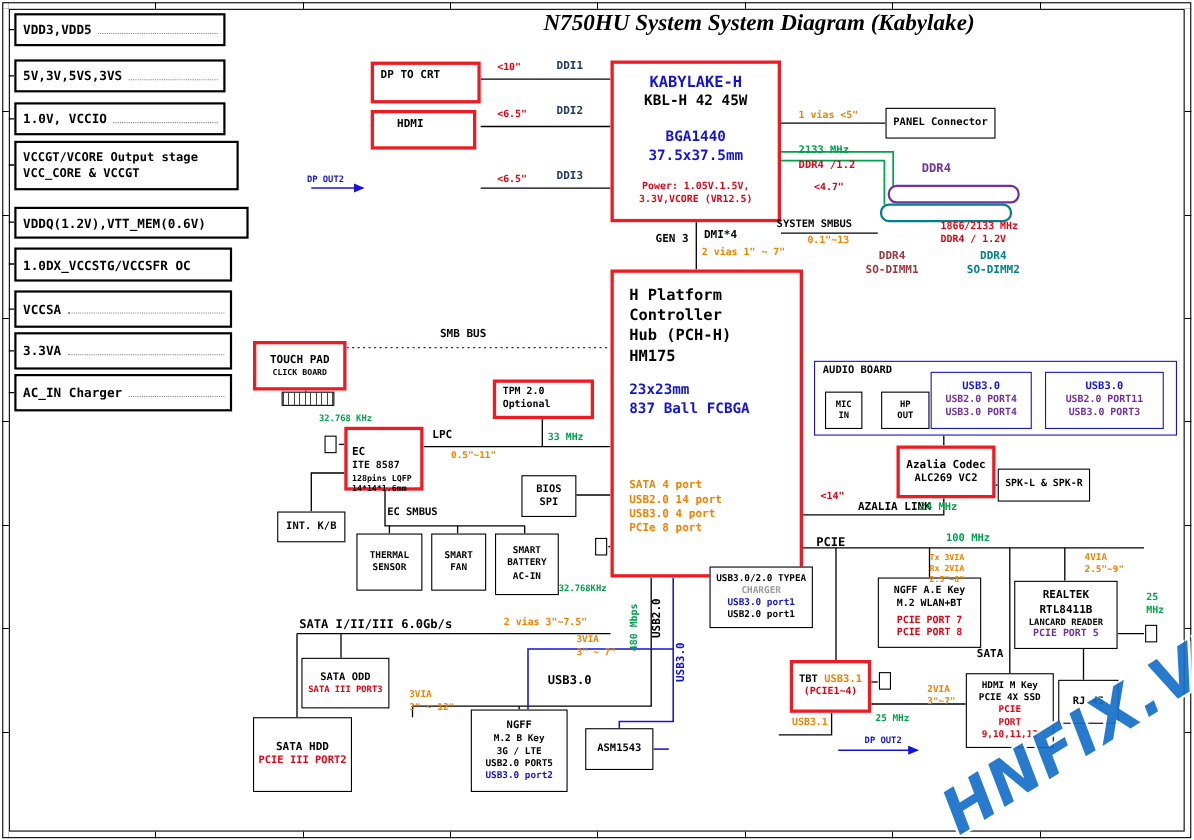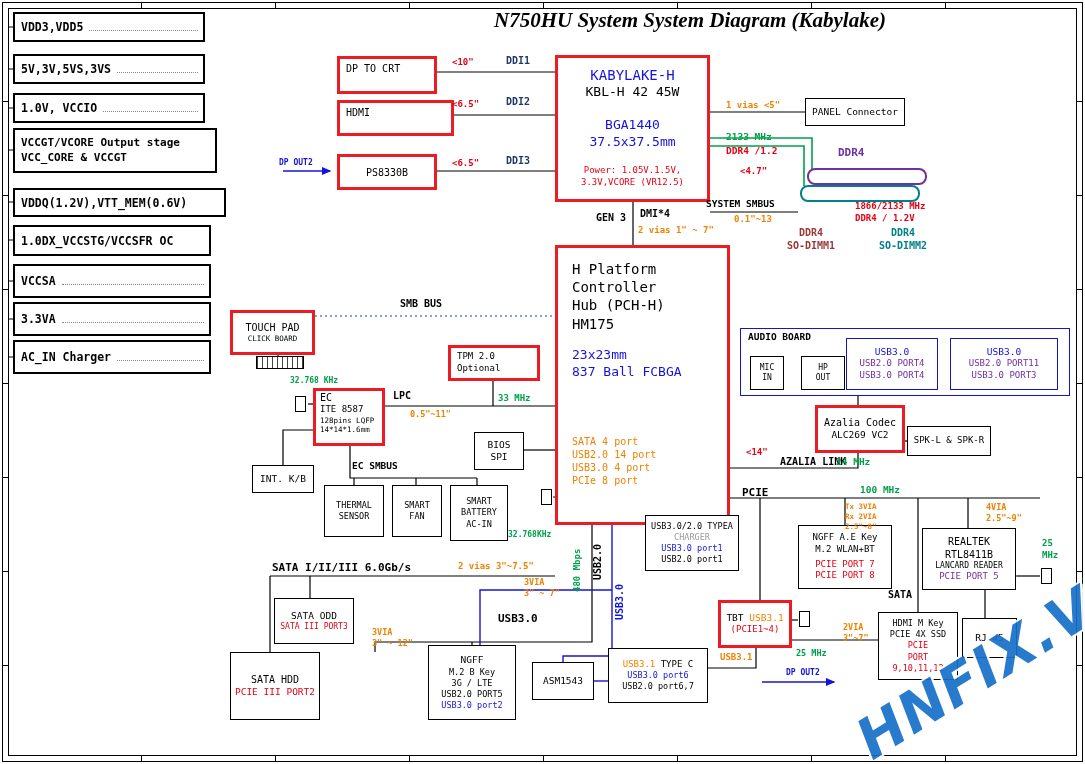--- a/index.html
+++ b/index.html
@@ -4,21 +4,21 @@
 <style>
   *{margin:0;padding:0;box-sizing:border-box}
   html,body{background:#fff}
   body{font-family:"DejaVu Sans Mono","Liberation Mono",monospace}
   #sheet{position:relative;width:1085px;height:764px;background:#fff;overflow:hidden}
   .frame-outer{position:absolute;inset:2px;border:1px solid #000;pointer-events:none}
   .frame-inner{position:absolute;inset:8px;border:1px solid #000;pointer-events:none}
   .ticks-h{position:absolute;left:8px;right:8px;height:6px;background:repeating-linear-gradient(90deg,transparent 0 133px,#000 133px 134px)}
   .ticks-v{position:absolute;top:8px;bottom:8px;width:6px;background:repeating-linear-gradient(180deg,transparent 0 93px,#000 93px 94px)}
   #wires{position:absolute;left:0;top:0}
-  .box{position:absolute;border:1.5px solid #000;background:#fff;display:flex;flex-direction:column;align-items:center;justify-content:center;text-align:center;font-weight:normal;line-height:1.3;color:#000}
+  .box{position:absolute;border:1.5px solid #000;background:#fff;display:flex;flex-direction:column;align-items:center;justify-content:center;text-align:center;font-weight:bold;line-height:1.3;color:#000}
   .red{border:3px solid #ed1c24}
   .blueb{border:1.2px solid #1414c8}
   .tl{align-items:flex-start;text-align:left;justify-content:flex-start}
   .lbl{position:absolute;font-weight:bold;white-space:nowrap;color:#000}
   .vlbl{transform:rotate(-90deg);transform-origin:0 0}
   .t7{font-size:7.5px}.t8{font-size:8px}.t85{font-size:8.5px}.t9{font-size:9px}.t95{font-size:9.5px}
   .t10{font-size:10px}.t11{font-size:11px}.t13{font-size:13px}.t14{font-size:14px}
   .c-red{color:#e60012}.c-orange{color:#ef8200}.c-green{color:#00a14b}.c-blue{color:#1414d8}
   .c-navy{color:#1f3a68}.c-purple{color:#7030a0}.c-maroon{color:#9c3838}.c-teal{color:#00808a}.c-gray{color:#9a9a9a}
   #title{position:absolute;left:430px;top:8px;width:520px;text-align:center;font-family:"Liberation Serif","DejaVu Serif",serif;font-style:italic;font-weight:bold;font-size:21px;color:#000}
@@ -139,25 +139,22 @@
       <span class="leader"></span>
     </div>
   <div class="rail" style="top:340px;width:198px;height:34px">
       <span>AC_IN Charger</span>
       <span class="leader"></span>
     </div>
 
   <div class="box red tl" style="left:337px;top:56px;width:100px;height:38px;padding:3px 6px">
       <span class="t10">DP TO CRT</span>
     </div>
-  <div class="box red tl" style="left:337px;top:100px;width:117px;height:36px;padding:3px 6px">
+  <div class="box red tl" style="left:337px;top:100px;width:96px;height:36px;padding:3px 21px">
       <span class="t10">HDMI</span>
-    </div>
-  <div class="box red" style="left:337px;top:154px;width:100px;height:36px">
-      <span class="t10">PS8330B</span>
     </div>
 
   <div class="box red" style="left:555px;top:55px;width:155px;height:147px;justify-content:flex-start;padding-top:8px">
     <span class="t14 c-blue">KABYLAKE-H</span>
     <span class="t13">KBL-H 42 45W</span>
     <span class="t13 c-blue" style="margin-top:16px">BGA1440</span>
     <span class="t13 c-blue">37.5x37.5mm</span>
     <span class="t9 c-red" style="margin-top:14px">Power: 1.05V.1.5V,</span>
     <span class="t9 c-red">3.3V,VCORE (VR12.5)</span>
   </div>
@@ -183,21 +180,21 @@
     <span class="t10">TOUCH PAD</span>
     <span class="t7">CLICK BOARD</span>
   </div>
   <div class="conn" style="left:256px;top:356px;width:48px;height:13px"></div>
 
   <div class="box red tl" style="left:448px;top:345px;width:92px;height:36px;padding:3px 6px">
     <span class="t9">TPM 2.0</span>
     <span class="t9">Optional</span>
   </div>
 
-  <div class="box red tl" style="left:313px;top:388px;width:72px;height:58px;padding:0 4px">
+  <div class="box red tl" style="left:313px;top:388px;width:72px;height:58px;padding:14px 4px">
     <span class="t10">EC</span>
     <span class="t9">ITE 8587</span>
     <span class="t7">128pins LQFP</span>
     <span class="t7">14*14*1.6mm</span>
   </div>
 
   <div class="box" style="left:474px;top:432px;width:50px;height:38px">
     <span class="t95">BIOS</span>
     <span class="t95">SPI</span>
   </div>
@@ -291,25 +288,20 @@
   <div class="box" style="left:428px;top:645px;width:88px;height:75px">
     <span class="t95">NGFF</span>
     <span class="t85">M.2  B Key</span>
     <span class="t85">3G  / LTE</span>
     <span class="t85">USB2.0 PORT5</span>
     <span class="t85 c-blue">USB3.0 port2</span>
   </div>
   <div class="box" style="left:532px;top:662px;width:62px;height:38px">
       <span class="t95">ASM1543</span>
     </div>
-  <div class="box" style="left:608px;top:648px;width:100px;height:55px">
-    <span class="t9"><span class="c-orange">USB3.1</span><span> TYPE C</span></span>
-    <span class="t85 c-blue">USB3.0 port6</span>
-    <span class="t85">USB2.0 port6,7</span>
-  </div>
 
   <div class="xtal" style="left:295px;top:396px"></div>
   <div class="xtal" style="left:541px;top:489px"></div>
   <div class="xtal" style="left:799px;top:611px"></div>
   <div class="xtal" style="left:1041px;top:568px"></div>
 
   <span class="lbl t8 c-blue" style="left:279px;top:158px">DP OUT2</span>
   <span class="lbl t9 c-red" style="left:452px;top:57px">&lt;10"</span>
   <span class="lbl t10 c-navy" style="left:506px;top:55px">DDI1</span>
   <span class="lbl t9 c-red" style="left:452px;top:99px">&lt;6.5"</span>

